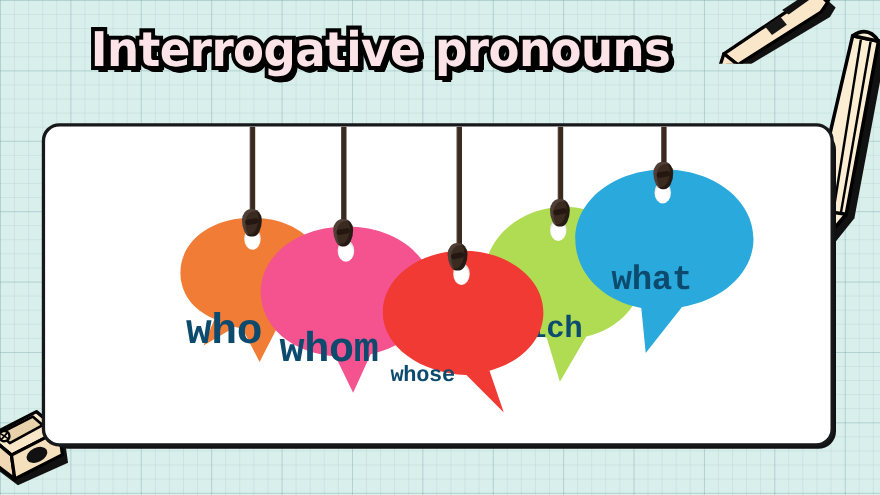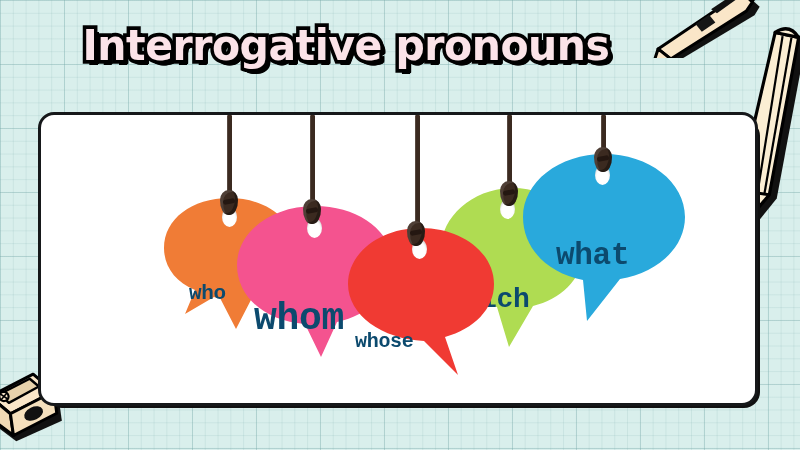--- a/index.html
+++ b/index.html
@@ -178,21 +178,21 @@
     <div class="string" style="left:374px;top:0;height:118px;"></div>
     <div class="string" style="left:466px;top:0;height:78px;"></div>
     <div class="string" style="left:560px;top:0;height:44px;"></div>
 
     <div class="bubble" style="left:122px;top:82px;width:133px;height:106px;z-index:5;">
       <svg width="133" height="132" viewBox="0 0 133 132" style="position:absolute;left:0;top:0;overflow:visible;">
         <path d="M66 1 C103 1 131 22 131 51 C131 74 114 92 90 99 L73 132 L57 101
                  C55 101 53 101 51 100 L22 117 L32 93 C12 85 1 69 1 51 C1 22 29 1 66 1 Z" fill="#f07c36"></path>
       </svg>
       <div class="hole" style="left:59px;top:10px;"></div>
-      <div class="label" style="left:26px;top:41px;font-size:21px;">who</div>
+      <div class="label" style="left:6px;top:41px;font-size:39px;">who</div>
     </div>
     <div class="knot" style="left:179px;top:75px;z-index:6;"></div>
 
     <div class="bubble" style="left:194px;top:90px;width:160px;height:124px;z-index:8;">
       <svg width="160" height="152" viewBox="0 0 160 152" style="position:absolute;left:0;top:0;overflow:visible;">
         <path d="M80 1 C124 1 158 27 158 60 C158 88 134 110 102 117 L86 152 L70 119
                  C30 116 2 92 2 60 C2 27 36 1 80 1 Z" fill="#f4538f"></path>
       </svg>
       <div class="hole" style="left:72px;top:13px;"></div>
       <div class="label" style="left:19px;top:50px;font-size:38px;">whom</div>

